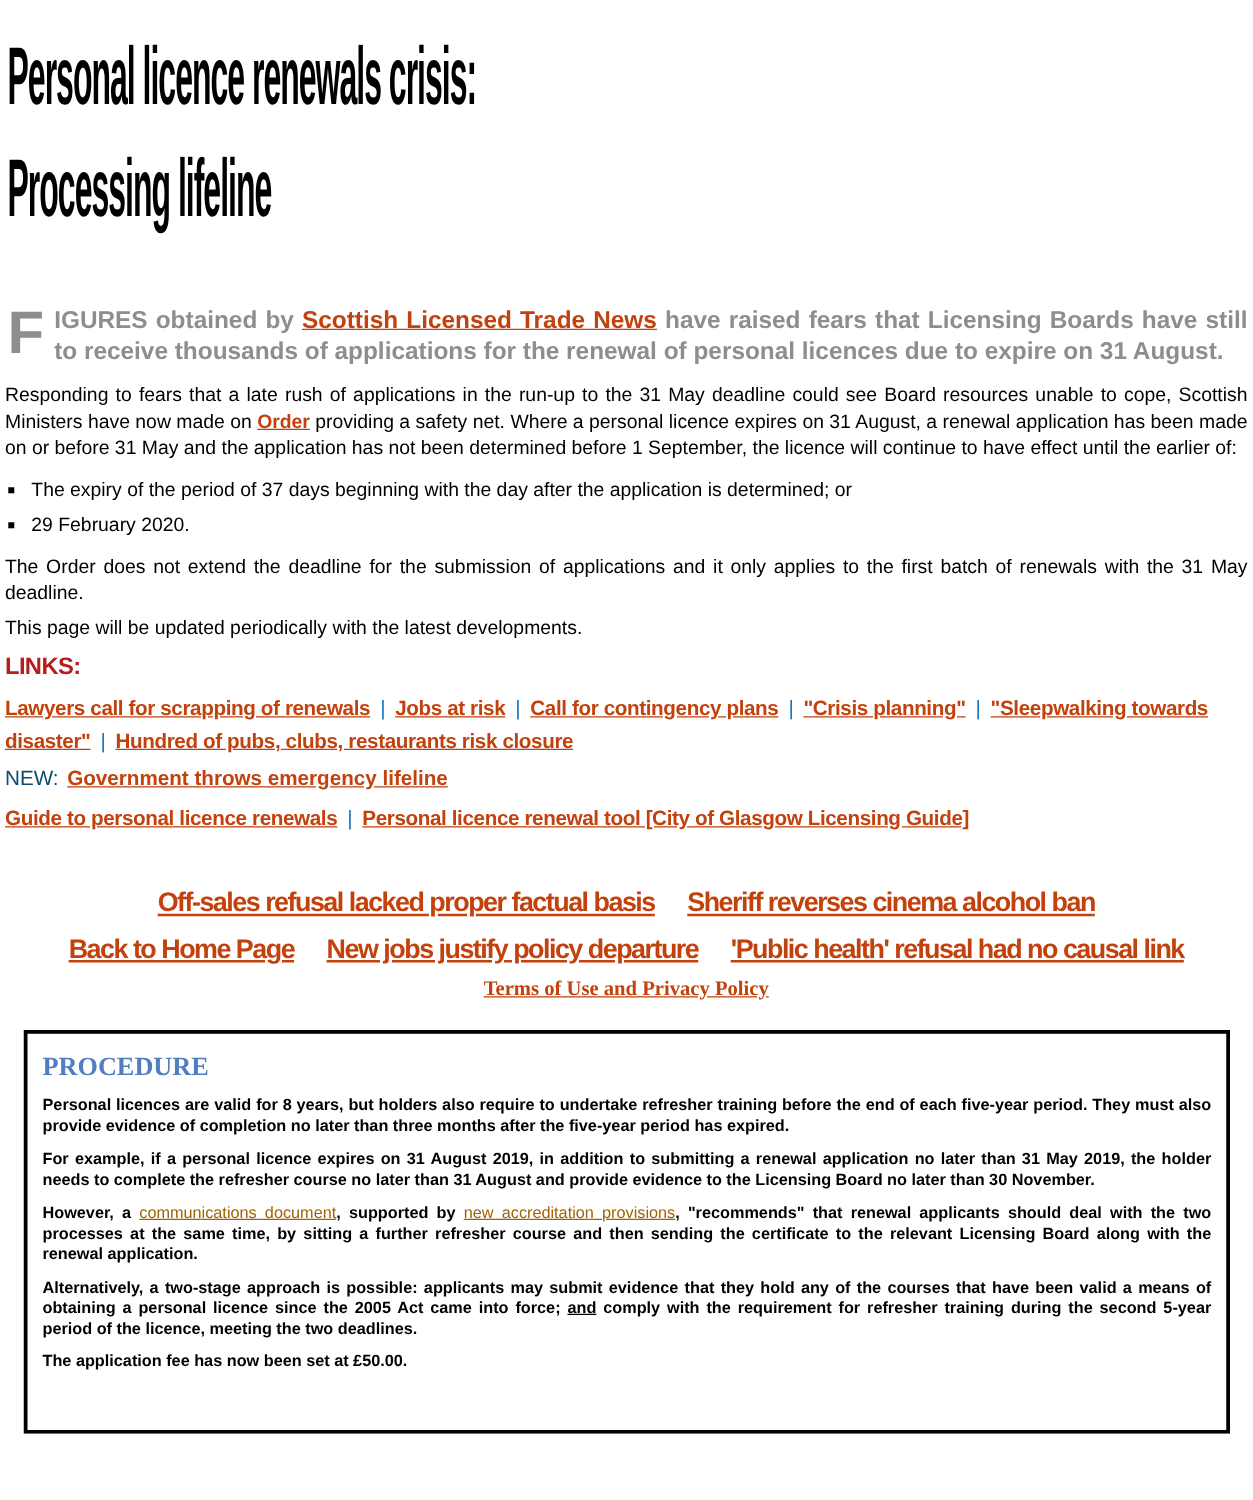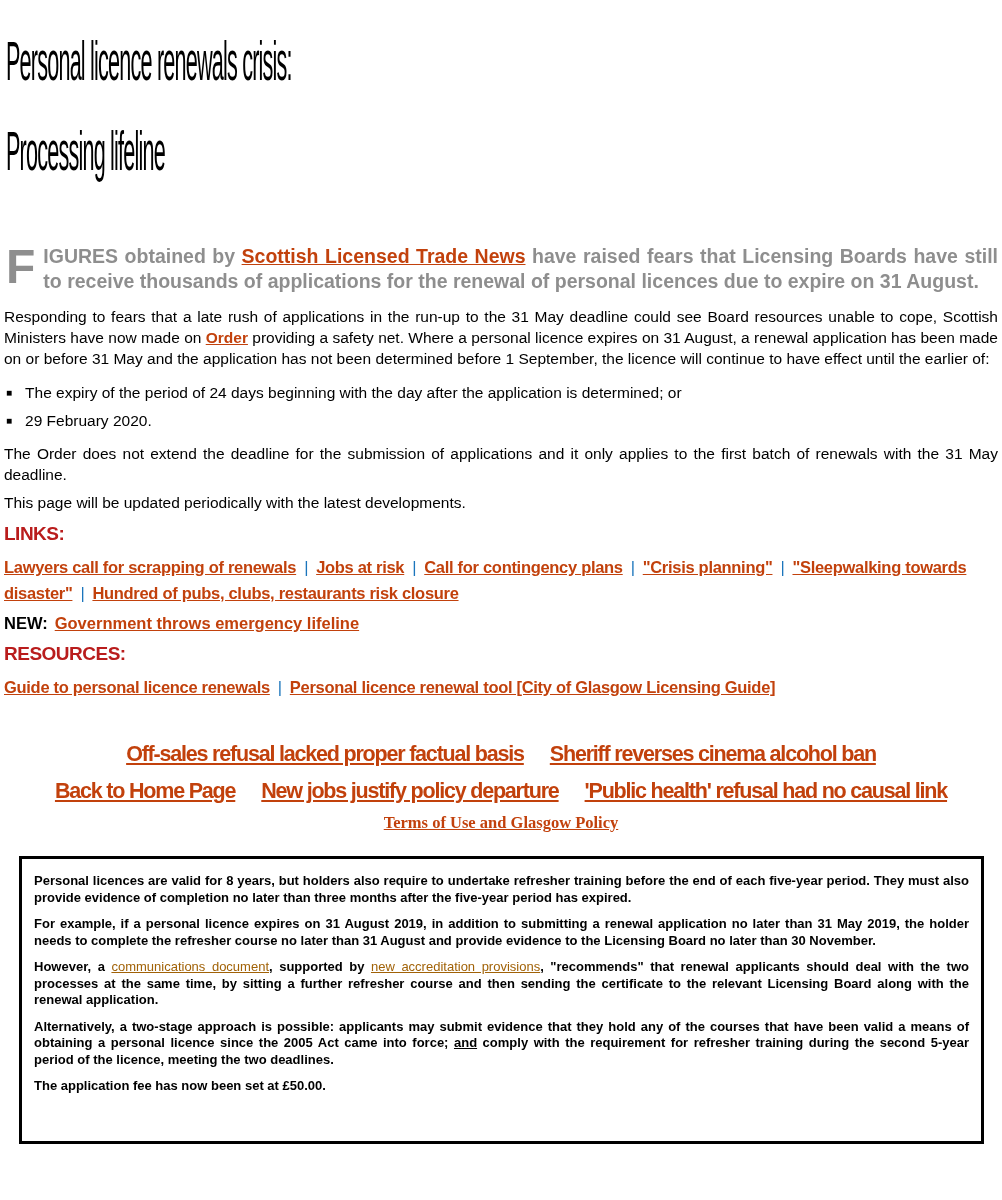--- a/index.html
+++ b/index.html
@@ -1,39 +1,39 @@
 <!DOCTYPE html>
 <html><head>
 <meta charset="utf-8">
 <style>
   html,body{margin:0;padding:0;background:#fff;}
   body{width:1002px;font-family:"Liberation Sans",sans-serif;color:#000;}
   .page{padding:0 4px;}
 
   
-  .headline{margin:16px 0 0 2px;font-weight:normal;font-size:54px;line-height:88px;letter-spacing:-2px;}
+  .headline{margin:16px 0 0 2px;font-weight:bold;font-size:64px;line-height:88px;letter-spacing:-2px;}
   .headline-inner{display:inline-block;transform:scale(0.40,1.02);transform-origin:0 0;white-space:nowrap;}
 
   
   .intro{font-size:19.5px;font-weight:bold;color:#8e8e8e;line-height:25px;margin:52px 0 0;text-align:justify;}
   .dropcap{float:left;font-size:48px;line-height:40px;margin:3px 8px 0 2px;font-weight:bold;color:#8e8e8e;}
 
   .link{color:#c2410c;text-decoration:underline;font-weight:bold;cursor:pointer;}
   .body-p{font-size:15.5px;line-height:21px;text-align:justify;margin:7px 0 0;}
   .p-gap{margin-top:12px;}
 
   .bullets{margin:13px 0 0;padding:0;list-style:none;}
   .bullets li{display:flex;font-size:15.5px;line-height:21px;margin:0 0 7px;}
   .bullet-marker{font-size:10px;line-height:21px;margin:0 13px 0 2px;color:#000;}
 
   .section-heading{color:#b91c1c;font-weight:bold;font-size:19px;letter-spacing:-0.5px;margin:10px 0 0;}
   .links-row{font-size:16.5px;line-height:26px;margin:9px 0 0;letter-spacing:-0.3px;}
   .sep{color:#1b75bc;font-weight:normal;margin:0 8px;}
   .new-row{margin:8px 0 0;font-size:16.5px;}
-  .new-label{color:#000000;font-weight:bold;margin-right:7px;}
+  .new-label{color:#0c4a6e;font-weight:normal;margin-right:7px;}
 
   .nav{ text-align:center;margin:36px 0 0;font-size:21.5px;line-height:37px;font-weight:bold;letter-spacing:-1.2px;}
   .nav .link{margin:0 13px;}
   .terms{text-align:center;margin:3px 0 0;font-family:"Liberation Serif",serif;font-size:16.5px;font-weight:bold;letter-spacing:0;}
 
   .procedure{border:3px solid #000;margin:23px 14px 0 15px;padding:4px 12px 46px;}
   .procedure-heading{font-family:"Liberation Serif",serif;color:#4f7ec1;font-size:21px;font-weight:bold;margin:10px 0 4px;}
   .box-p{font-size:13px;font-weight:bold;line-height:16.5px;text-align:justify;margin:10px 0 0;}
   .box-link{color:#a16207;text-decoration:underline;font-weight:normal;cursor:pointer;}
   .u{text-decoration:underline;}
@@ -50,61 +50,61 @@
   <p class="intro">
     <span class="dropcap">F</span><span>IGURES obtained by </span><a class="link">Scottish Licensed Trade News</a><span> have raised fears that Licensing Boards have still to receive thousands of applications for the renewal of personal licences due to expire on 31 August.</span>
   </p>
 
 
   <p class="body-p p-gap"><span>Responding to fears that a late rush of applications in the run-up to the 31 May deadline could see Board resources unable to cope, Scottish Ministers have now made on </span><a class="link">Order</a><span> providing a safety net. Where a personal licence expires on 31 August, a renewal application has been made on or before 31 May and the application has not been determined before 1 September, the licence will continue to have effect until the earlier of:</span></p>
 
   <ul class="bullets">
     <li>
         <span class="bullet-marker">■</span>
-        <span>The expiry of  the period of 24 days beginning with the day after the application is determined; or</span>
+        <span>The expiry of  the period of 37 days beginning with the day after the application is determined; or</span>
       </li>
     <li>
         <span class="bullet-marker">■</span>
         <span>29 February 2020.</span>
       </li>
   </ul>
 
   <p class="body-p p-gap">The Order does not extend the deadline for the submission of applications and it only applies to the first batch of renewals with the 31 May deadline.</p>
   <p class="body-p">This page will be updated periodically with the latest developments.</p>
 
   <h2 class="section-heading">LINKS:</h2>
 
   <p class="links-row">
     <a class="link">Lawyers call for scrapping of renewals</a><span class="sep">|</span><a class="link">Jobs at risk</a><span class="sep">|</span><a class="link">Call for contingency plans</a><span class="sep">|</span><a class="link">"Crisis planning"</a><span class="sep">|</span><a class="link">"Sleepwalking towards disaster"</a><span class="sep">|</span><a class="link">Hundred of pubs, clubs, restaurants risk closure</a>
   </p>
 
   <p class="new-row">
     <span class="new-label">NEW:</span><a class="link">Government throws emergency lifeline</a>
   </p>
 
-  <h2 class="section-heading">RESOURCES:</h2>
 
   <p class="links-row">
     <a class="link">Guide to personal licence renewals</a><span class="sep">|</span><a class="link">Personal licence renewal tool [City of Glasgow Licensing Guide]</a>
   </p>
 
   <nav class="nav">
     <div>
       <a class="link">Off-sales refusal lacked proper factual basis</a><a class="link">Sheriff reverses cinema alcohol ban</a>
     </div>
     <div>
       <a class="link">Back to Home Page</a><a class="link">New jobs justify policy departure</a><a class="link">'Public health' refusal had no causal link</a>
     </div>
   </nav>
 
   <p class="terms">
-    <a class="link">Terms of Use and Glasgow Policy</a>
+    <a class="link">Terms of Use and Privacy Policy</a>
   </p>
 
   <section class="procedure">
+    <h3 class="procedure-heading">PROCEDURE</h3>
     <p class="box-p">Personal licences are valid for 8 years, but holders also require to undertake refresher training before the end of each five-year period. They must also provide evidence of completion no later than three months after the five-year period has expired.</p>
     <p class="box-p">For example, if a personal licence expires on 31 August 2019, in addition to submitting a renewal application no later than 31 May 2019, the holder needs to complete the refresher course no later than 31 August and provide evidence to the Licensing Board no later than 30 November.</p>
     <p class="box-p"><span>However, a </span><a class="box-link">communications document</a><span>, supported by </span><a class="box-link">new accreditation provisions</a><span>, "recommends" that renewal applicants should deal with the two processes at the same time, by sitting a further refresher course and then sending the certificate to the relevant Licensing Board along with the renewal application.</span></p>
     <p class="box-p"><span>Alternatively, a two-stage approach is possible: applicants may submit evidence that they hold any of the courses that have been valid a means of obtaining a personal licence since the 2005 Act came into force; </span><span class="u">and</span><span> comply with the requirement for refresher training during the second 5-year period of the licence, meeting the two deadlines.</span></p>
     <p class="box-p">The application fee has now been set at £50.00.</p>
 
   </section>
 
 </div>
 

